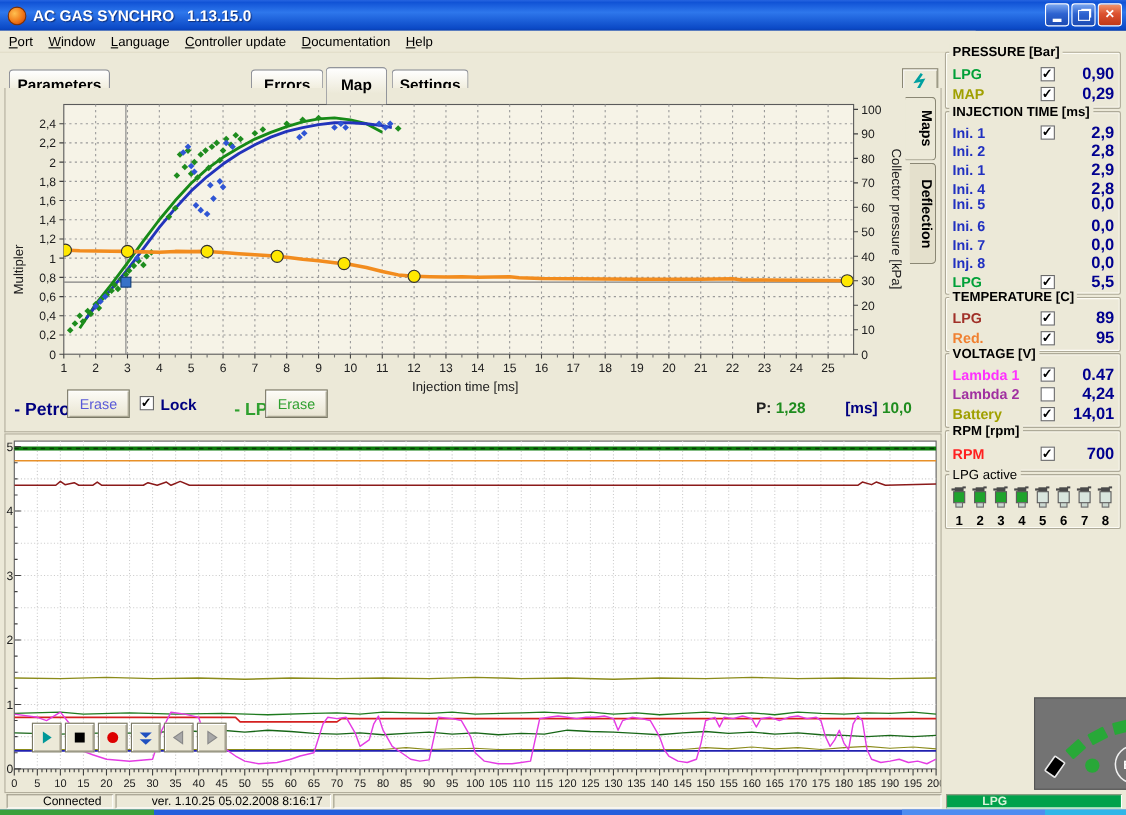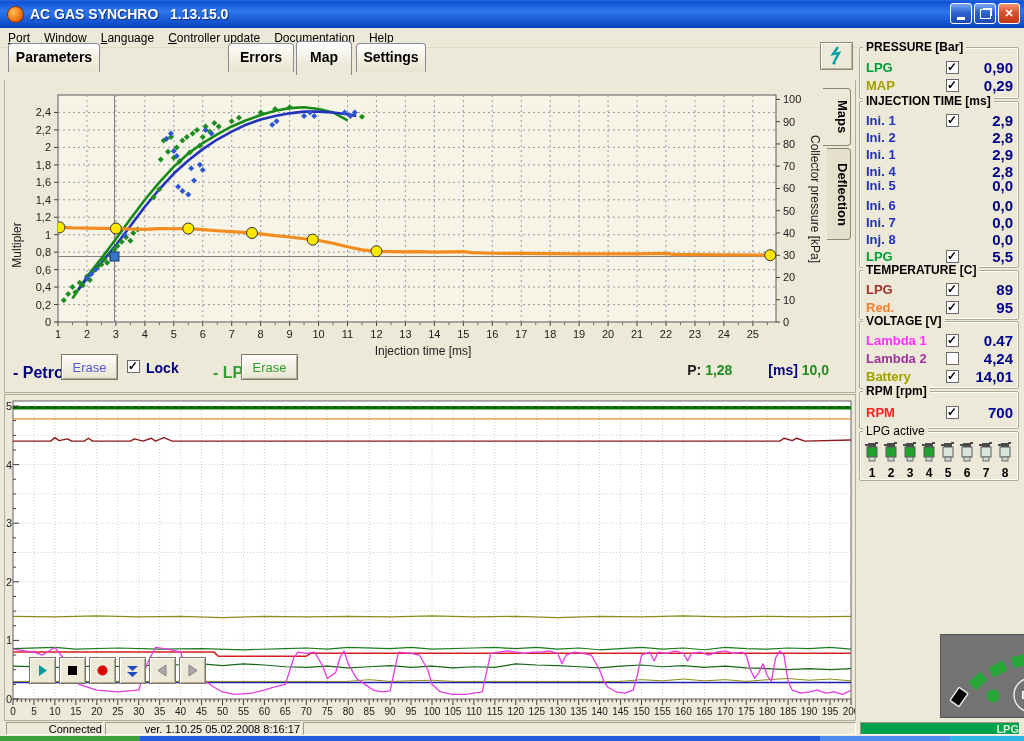--- a/index.html
+++ b/index.html
@@ -23,21 +23,21 @@
   .glyph-restore{display:block;width:9px;height:8px;border:1px solid #fff;margin:5px auto 0;
     box-shadow:2px -2px 0 -1px #fff;}
 
   
   .menubar{position:absolute;left:0;top:28px;width:887px;height:19px;background:#ECE9D8;
     display:flex;align-items:center;font-size:12px;color:#000;border-bottom:1px solid #E0DCC8;}
   .menu-item{padding:1px 6px;margin-left:2px;cursor:default;}
   .menu-item:first-child{margin-left:2px;}
 
   
-  .tabstrip{position:absolute;left:0;top:41px;width:1024px;height:33px;}
+  .tabstrip{position:absolute;left:0;top:61px;width:1024px;height:33px;}
   .tab{position:absolute;top:2px;height:29px;box-sizing:border-box;
     border:1px solid #898C95;border-bottom:none;border-radius:4px 4px 0 0;
     background:linear-gradient(180deg,#FFFFFF,#F2EFE0 55%,#E8E4D2);
     font-weight:bold;font-size:14px;text-align:center;line-height:27px;color:#000;}
   .tab.active{top:0;height:34px;z-index:5;background:linear-gradient(180deg,#FFFFFF,#ECE9D8 70%);
     line-height:31px;}
   .mini-btn{position:absolute;left:820px;top:1px;width:33px;height:28px;background:#ECE9D8;
     border:1px solid #8A8774;box-shadow:inset 1px 1px 0 #FFF,inset -1px -1px 0 #B8B4A0;box-sizing:border-box;}
 
   
@@ -70,21 +70,21 @@
   .inj-wrap{position:absolute;left:4px;top:10px;display:flex;gap:3px;}
   .inj-num{position:absolute;left:4px;top:34px;display:flex;gap:3px;font-weight:bold;font-size:12px;}
   .inj-num span{width:16px;text-align:center;}
 
   #logo-box{position:absolute;left:940px;top:634px;width:126px;height:84px;background:#737373;
     border:1px solid #555;box-sizing:border-box;}
 
   
   .statusbar{position:absolute;left:0;top:722px;width:1024px;height:14px;background:#ECE9D8;}
   .scell{position:absolute;top:0;height:13px;box-sizing:border-box;font-size:11px;line-height:12px;
-    border:1px solid;border-color:#9D9A88 #FFF #FFF #9D9A88;text-align:right;color:#000;}
+    border:1px solid;border-color:#9D9A88 #FFF #FFF #9D9A88;text-align:left;color:#000;padding-left:32px;}
   .scell.fuel{background:#00A14B;color:#D8F2D8;font-weight:bold;}
 
   .taskbar{position:absolute;left:0;top:736px;width:1024px;height:5px;background:#245EDC;}
   .taskbar .start{position:absolute;left:0;top:0;width:140px;height:5px;background:#3BA03B;}
   .taskbar .seg{position:absolute;left:820px;top:0;width:130px;height:5px;background:#4E8CF0;}
   .taskbar .tray{position:absolute;left:950px;top:0;width:74px;height:5px;background:#30B6E8;}
 
   .scope-controls{position:absolute;left:24px;top:262px;display:flex;gap:3px;}
   .pbtn{width:27px;height:27px;box-sizing:border-box;background:#ECE9D8;border:1px solid #7A7866;
     box-shadow:inset 1px 1px 0 #FFF,inset -1px -1px 0 #AFAB97;display:flex;align-items:center;justify-content:center;}

